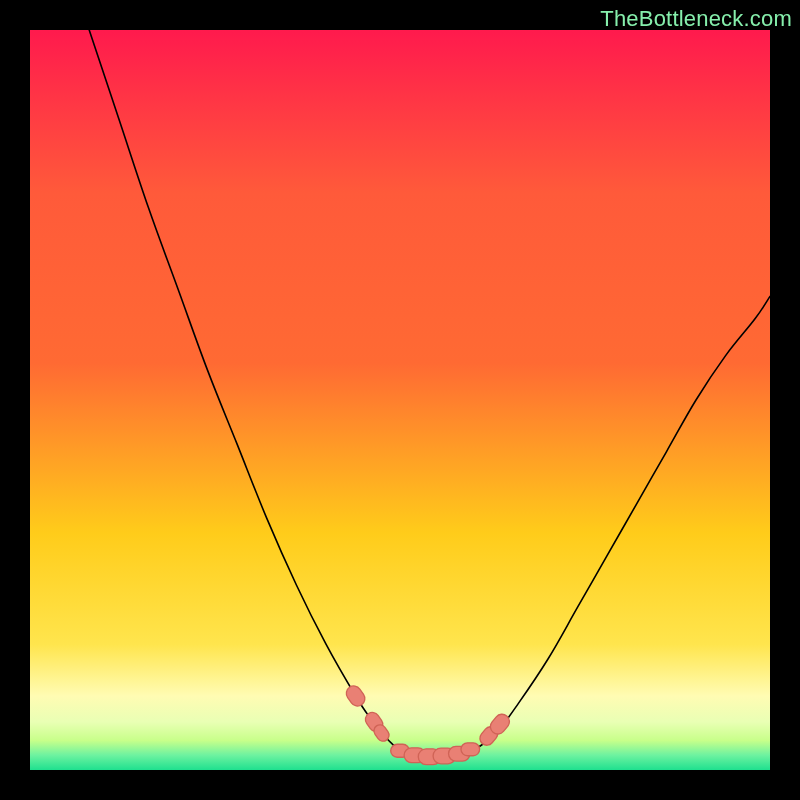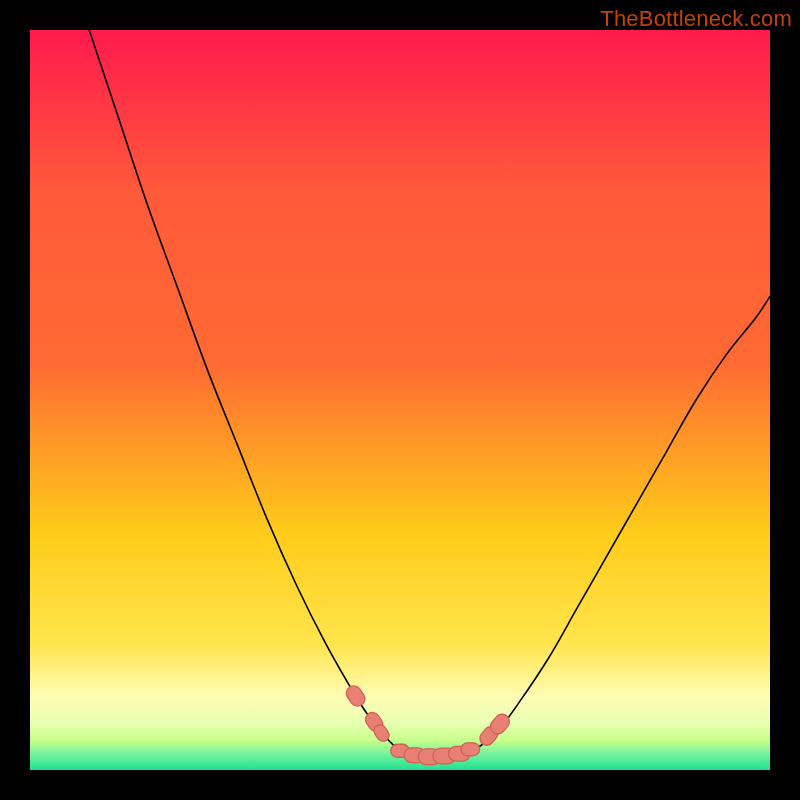--- a/index.html
+++ b/index.html
@@ -26,21 +26,21 @@
     overflow: hidden;
   }
   .gradient {
     position: absolute;
     left: 0; top: 0; width: 100%; height: 100%;
   }
   .watermark {
     position: absolute;
     top: 6px;
     right: 8px;
-    color: #c2410c;
+    color: #86efac;
     font-size: 22px;
     font-weight: 500;
     letter-spacing: 0.2px;
     user-select: none;
   }
   svg.curve, svg.markers {
     position: absolute;
     left: 0; top: 0;
     width: 100%; height: 100%;
     overflow: visible;

